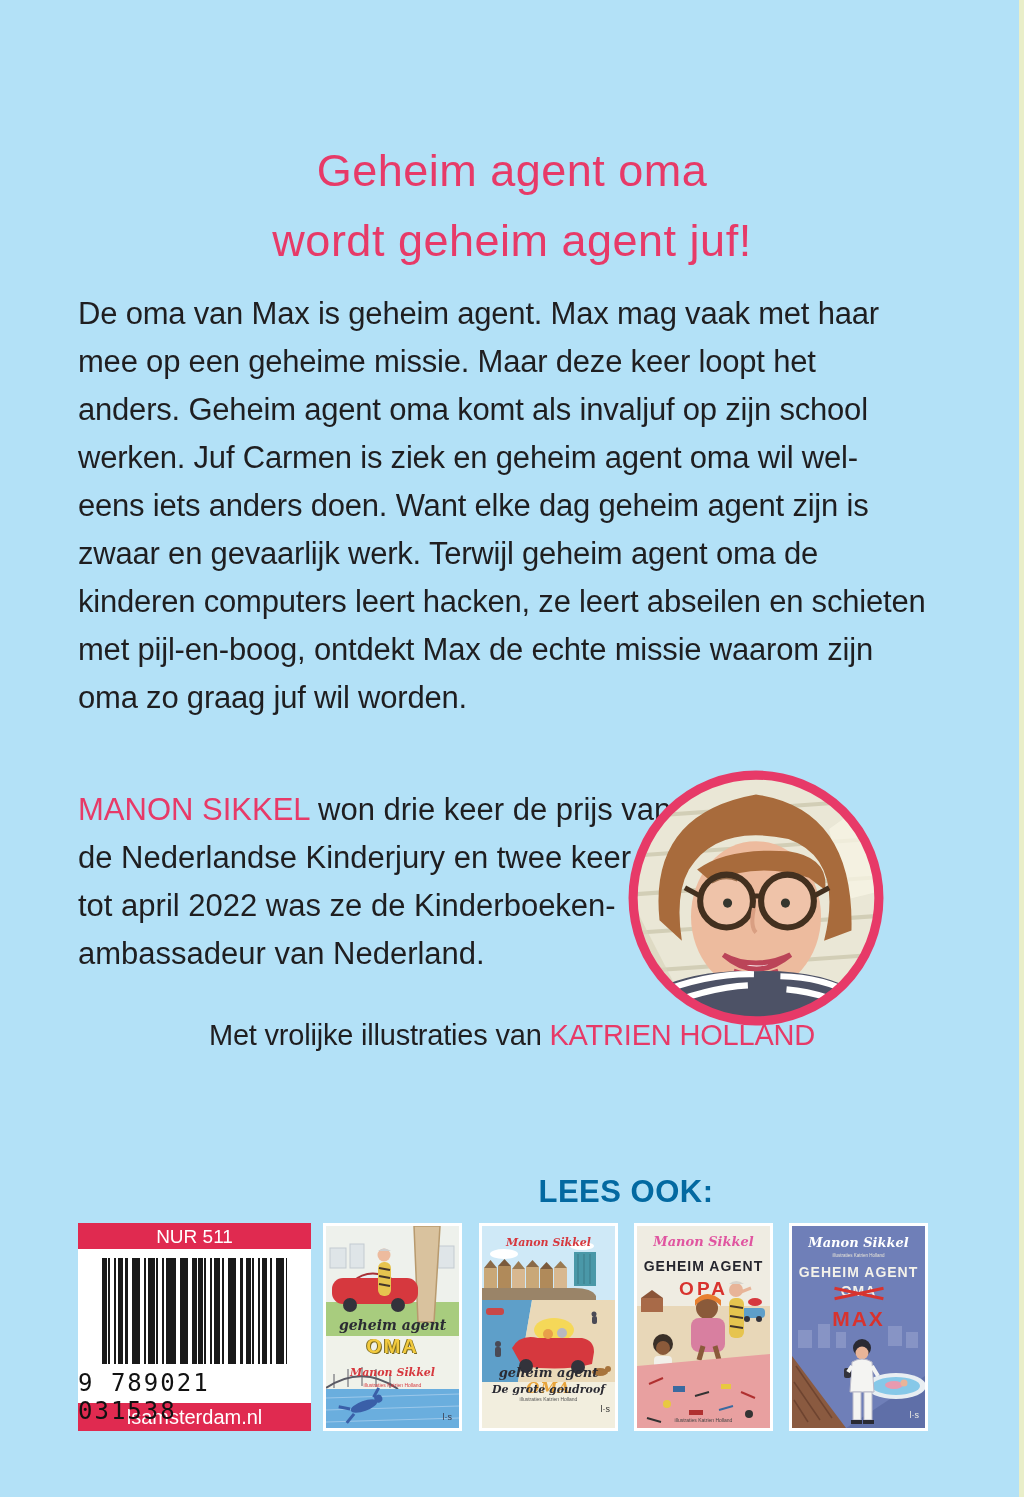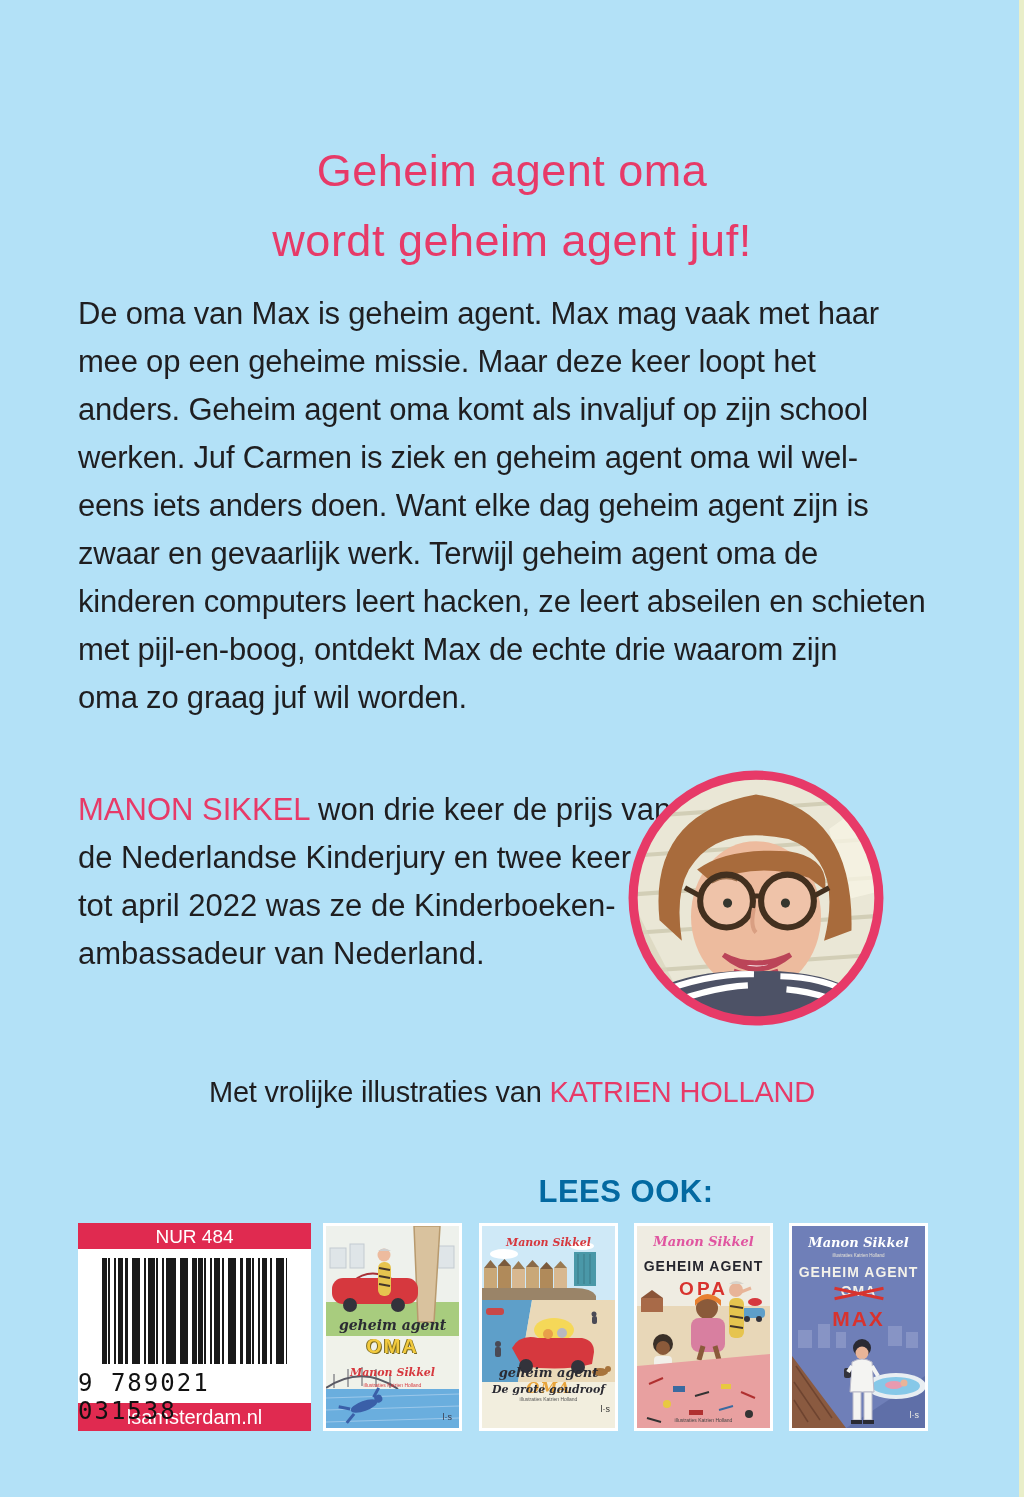--- a/index.html
+++ b/index.html
@@ -12,21 +12,21 @@
 
   .synopsis{position:absolute;top:290px;left:78px;font-size:31px;line-height:48px;
             letter-spacing:-.2px;white-space:nowrap;}
 
   .bio{position:absolute;top:786px;left:78px;font-size:31px;line-height:48px;white-space:nowrap;}
   .pink{color:#e73a68;}
 
   .photo{position:absolute;left:626px;top:768px;width:260px;height:260px;}
   .photo svg{display:block;width:100%;height:100%;}
 
-  .credit{position:absolute;top:1076px;left:0;width:1024px;text-align:center;font-size:29px;letter-spacing:-.2px;}
+  .credit{position:absolute;top:1019px;left:0;width:1024px;text-align:center;font-size:29px;letter-spacing:-.2px;}
 
   .leesook{position:absolute;top:1174px;left:323px;width:606px;text-align:center;
            color:#0369a1;font-weight:bold;font-size:31px;letter-spacing:.5px;}
 
   
   .barcode{position:absolute;left:78px;top:1223px;width:233px;height:208px;background:#fff;
            display:flex;flex-direction:column;}
   .bc-band{background:#e02a50;color:#fff;text-align:center;}
   .bc-top{height:26px;line-height:27px;font-size:19px;}
   .bc-bot{height:28px;line-height:28px;font-size:20px;}
@@ -90,21 +90,21 @@
   </div>
 
   <div class="synopsis">
     <div>De oma van Max is geheim agent. Max mag vaak met haar</div>
     <div>mee op een geheime missie. Maar deze keer loopt het</div>
     <div>anders. Geheim agent oma komt als invaljuf op zijn school</div>
     <div>werken. Juf Carmen is ziek en geheim agent oma wil wel-</div>
     <div>eens iets anders doen. Want elke dag geheim agent zijn is</div>
     <div>zwaar en gevaarlijk werk. Terwijl geheim agent oma de</div>
     <div>kinderen computers leert hacken, ze leert abseilen en schieten</div>
-    <div>met pijl-en-boog, ontdekt Max de echte drie waarom zijn</div>
+    <div>met pijl-en-boog, ontdekt Max de echte missie waarom zijn</div>
     <div>oma zo graag juf wil worden.</div>
   </div>
 
   <div class="bio">
     <div><span class="pink">MANON SIKKEL</span><span> won drie keer de prijs van</span></div>
     <div>de Nederlandse Kinderjury en twee keer</div>
     <div>tot april 2022 was ze de Kinderboeken-</div>
     <div>ambassadeur van Nederland.</div>
   </div>
 
@@ -154,21 +154,21 @@
     </svg>
   </div>
 
   <div class="credit">
     <span>Met vrolijke illustraties van </span><span class="pink">KATRIEN HOLLAND</span>
   </div>
 
   <div class="leesook">LEES OOK:</div>
 
   <div class="barcode">
-    <div class="bc-band bc-top">NUR 484</div>
+    <div class="bc-band bc-top">NUR 511</div>
     <div class="bc-mid">
       <div class="bc-bars"></div>
       <div class="bc-num">9 789021 031538</div>
     </div>
     <div class="bc-band bc-bot">lsamsterdam.nl</div>
   </div>
 
   <div class="cover c1">
     <div class="art">
       <svg viewBox="0 0 133 202">

